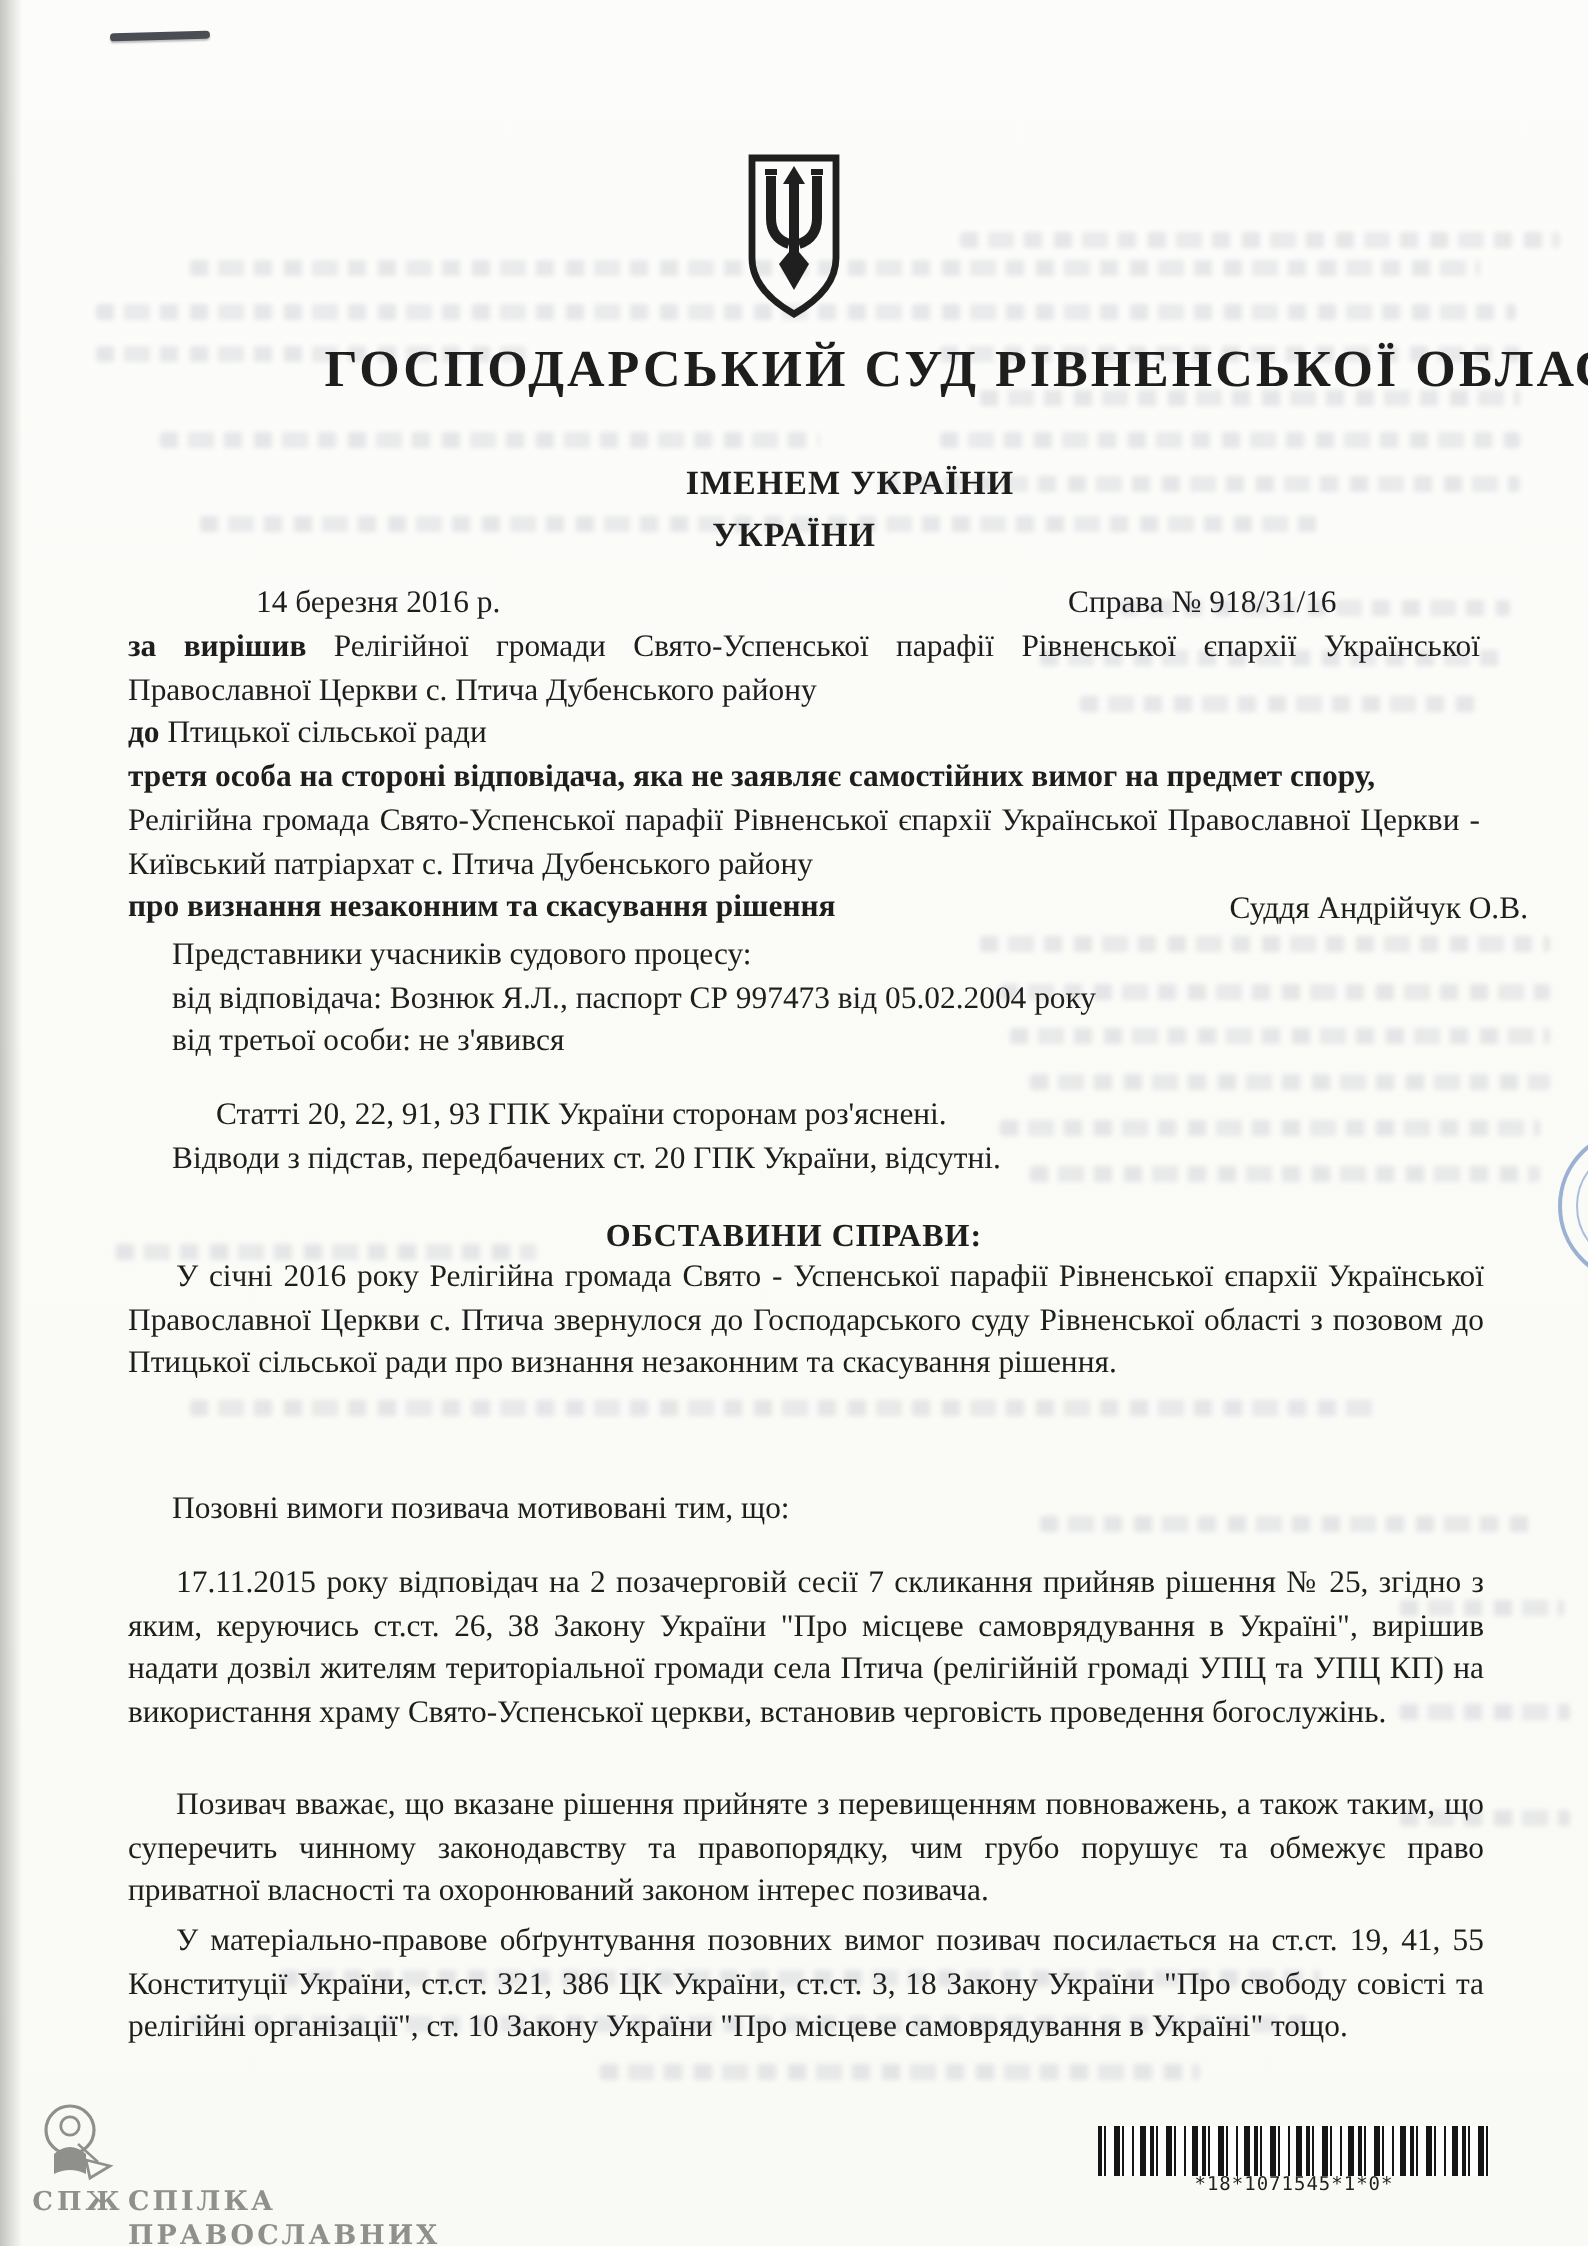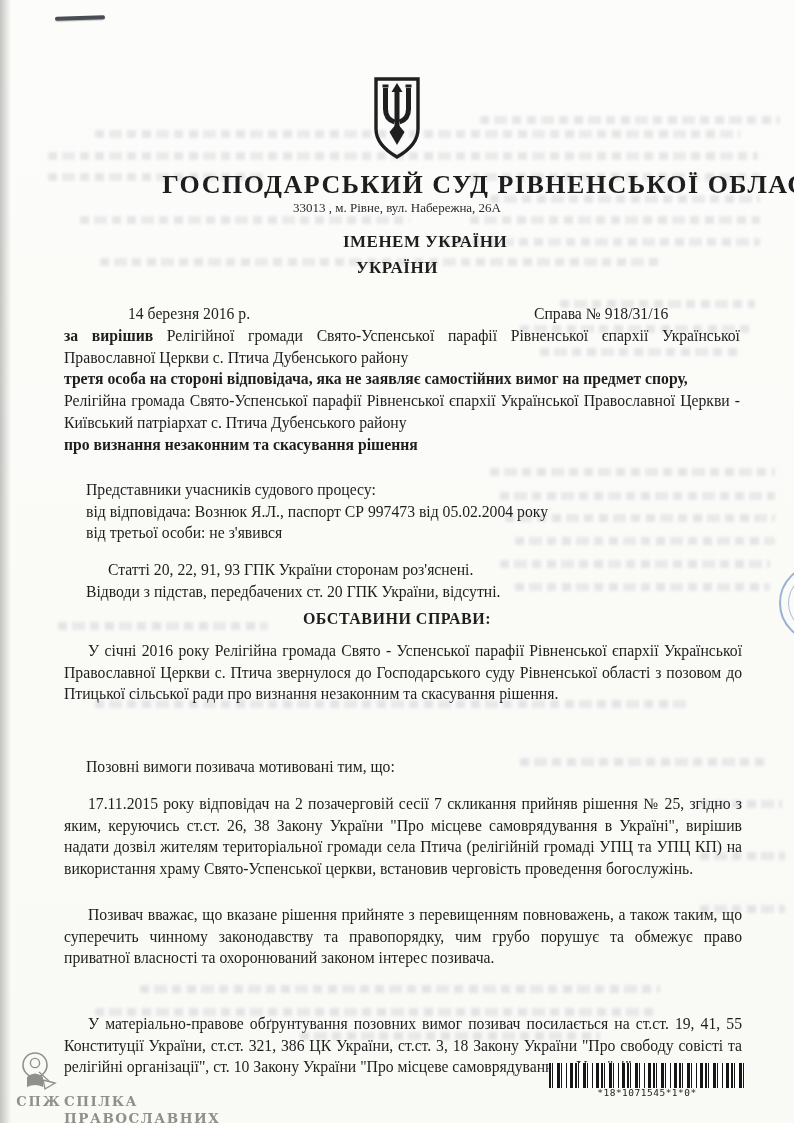--- a/index.html
+++ b/index.html
@@ -23,34 +23,34 @@
       rgba(108,116,138,.30) 14px 27px, rgba(108,116,138,0) 27px 32px,
       rgba(108,116,138,.36) 32px 41px, rgba(108,116,138,0) 41px 47px);}
   
   .emblem{left:50%;top:76px;transform:translateX(-50%);z-index:2;}
   .court-name{left:0;top:170px;width:100%;text-align:right;
     font-size:26px;font-weight:bold;letter-spacing:1.5px;white-space:nowrap;padding-left:44px;}
   .address{left:0;top:200px;width:100%;text-align:center;font-size:13px;color:#2a2a2a;}
   .in-name{left:0;top:232px;width:100%;text-align:center;font-size:17px;font-weight:bold;letter-spacing:.5px;padding-left:28px;}
   .doc-type{left:0;top:258px;width:100%;text-align:center;font-size:17px;font-weight:bold;letter-spacing:.5px;}
   
-  .bodytext{font-size:15.7px;line-height:21.7px;margin-top:12px;}
+  .bodytext{font-size:15.7px;line-height:21.7px;}
   .meta-date{left:128px;top:291px;}
   .meta-case{left:534px;top:291px;}
   .case-block{left:64px;top:313px;width:676px;text-align:justify;}
   .case-block p{margin:0;}
   .judge{left:0;top:444px;width:764px;text-align:right;}
   .participants{left:86px;top:467px;}
   .procedural{left:86px;top:547px;}
   .procedural .indent{text-indent:22px;}
   sup.note{font-size:10px;line-height:0;}
   .facts-heading{left:0;top:610px;width:100%;text-align:center;font-size:16px;font-weight:bold;letter-spacing:.5px;}
   .para{left:64px;width:678px;text-align:justify;text-indent:24px;}
   .p1{top:628px;} .p2{top:744px;left:86px;width:600px;text-align:left;text-indent:0;}
-  .p3{top:781px;} .p4{top:892px;} .p5{top:1001px;}
+  .p3{top:781px;} .p4{top:892px;} .p5{top:960px;}
   
   .stamp{left:779px;top:564px;width:74px;height:74px;border-radius:50%;
     border:2px solid rgba(74,116,184,.55);z-index:2;}
   .stamp .inner{position:absolute;inset:7px;border-radius:50%;border:1.5px solid rgba(74,116,184,.45);}
   
   .wm-icon{left:16px;top:1050px;z-index:2;}
   .wm-abbr{left:14px;top:1094px;width:50px;text-align:center;font-weight:bold;font-size:13px;
     letter-spacing:2px;color:#8f8f8c;font-family:"DejaVu Serif",serif;}
   .wm-lines{left:64px;top:1057px;font-weight:bold;font-size:13.5px;line-height:17px;
     letter-spacing:1.5px;color:#8f8f8c;font-family:"DejaVu Serif",serif;text-transform:uppercase;margin-top:36px;}
@@ -77,34 +77,35 @@
       <path d="M29 7 l-5.5 9 h11 Z" fill="#1f1f1f"></path>
       <path d="M29 12 V55" stroke="#1f1f1f" stroke-width="5" fill="none"></path>
       <path d="M17.5 12 v21 q0 10 9 13" stroke="#1f1f1f" stroke-width="5" fill="none"></path>
       <path d="M40.5 12 v21 q0 10 -9 13" stroke="#1f1f1f" stroke-width="5" fill="none"></path>
       <path d="M14.5 10 h6 M37.5 10 h6" stroke="#1f1f1f" stroke-width="3"></path>
       <path d="M29 47 l7.5 9 -7.5 13 -7.5 -13 Z" fill="#1f1f1f"></path>
     </svg>
   </div>
 
   <div class="abs txt court-name">ГОСПОДАРСЬКИЙ СУД РІВНЕНСЬКОЇ ОБЛАСТІ</div>
-  <div class="abs txt address">33013 , м. Рівне,  вул. Набережна, 26А</div>
   <div class="abs txt in-name">ІМЕНЕМ УКРАЇНИ</div>
   <div class="abs txt doc-type">УКРАЇНИ</div>
 
   <div class="abs txt bodytext meta-date">14 березня 2016 р.</div>
   <div class="abs txt bodytext meta-case">Справа  № 918/31/16</div>
 
   <div class="abs txt bodytext case-block">
     <p><b>за вирішив</b><span> Релігійної громади Свято-Успенської парафії Рівненської єпархії Української Православної Церкви с. Птича Дубенського району</span></p>
+    <p><b>до</b><span> Птицької сільської ради</span></p>
     <p><b>третя особа на стороні відповідача, яка не заявляє самостійних вимог на предмет спору,</b></p>
     <p>Релігійна громада Свято-Успенської парафії Рівненської єпархії Української Православної Церкви - Київський патріархат с. Птича Дубенського району</p>
     <p><b>про визнання незаконним та скасування рішення</b></p>
   </div>
 
+  <div class="abs txt bodytext judge">Суддя Андрійчук О.В.</div>
 
   <div class="abs txt bodytext participants">
     <div>Представники учасників судового процесу:</div>
     <div>від відповідача: Вознюк Я.Л., паспорт СР 997473 від 05.02.2004 року</div>
     <div>від третьої особи: не з'явився</div>
   </div>
 
   <div class="abs txt bodytext procedural">
     <div class="indent">Статті 20, 22, 91, 93 ГПК України сторонам роз'яснені.</div>
     <div>Відводи з підстав, передбачених ст. 20 ГПК України, відсутні.</div>

